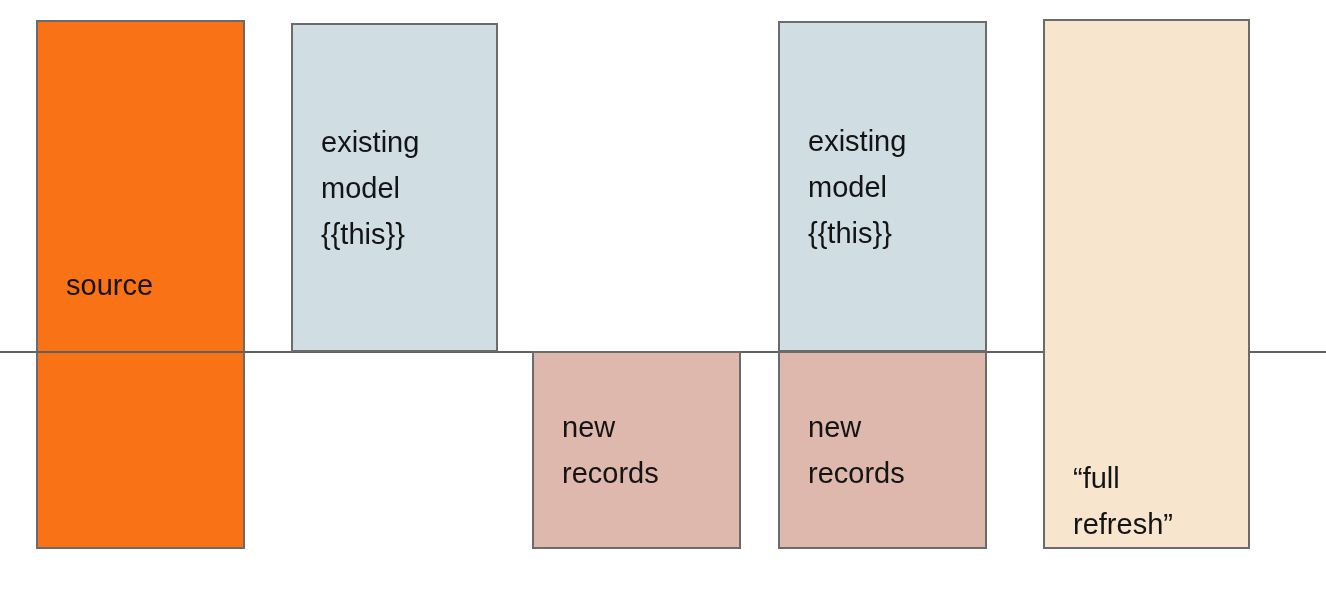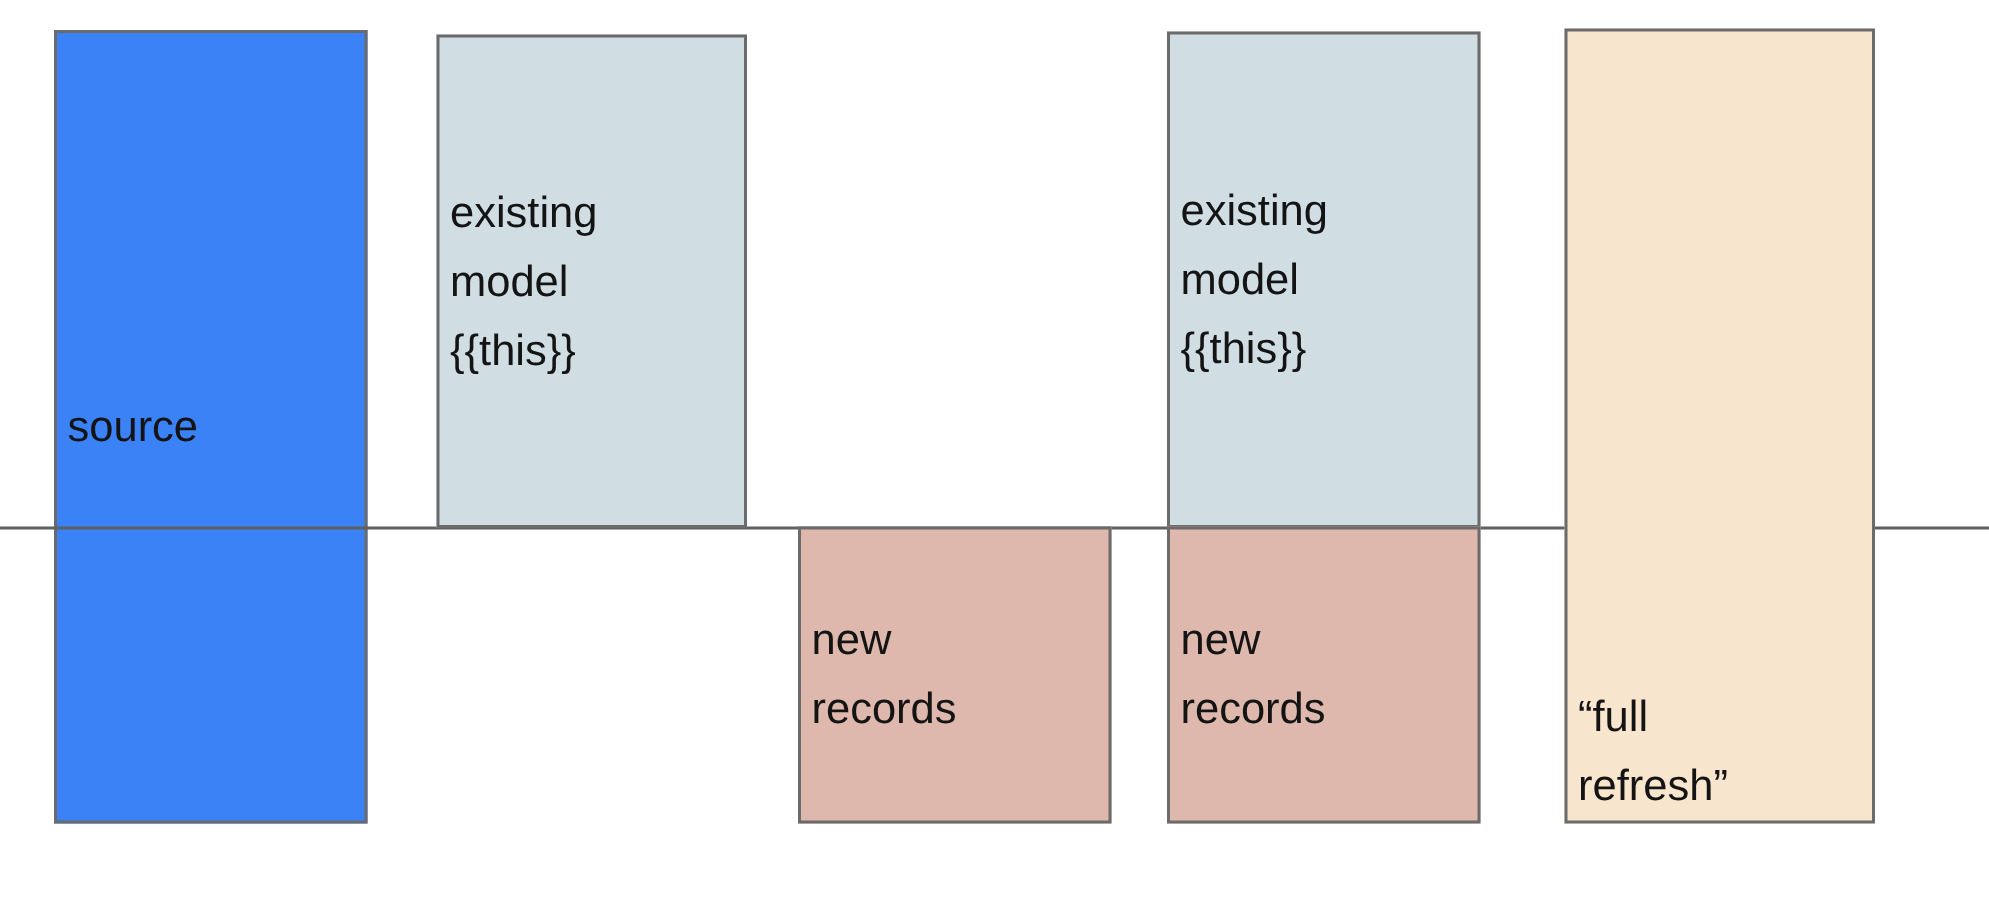--- a/index.html
+++ b/index.html
@@ -30,39 +30,39 @@
     border: 2px solid #6b6b6b;
     display: flex;
     align-items: center;
     z-index: 3;
   }
   .box .label {
     font-size: 29px;
     line-height: 46px;
     color: #141414;
     white-space: pre-line;
-    padding-left: 7px;
+    padding-left: 28px;
     padding-right: 6px;
   }
   
   .box-source        { left: 36px;   top: 20px;  width: 209px; height: 529px; z-index: 1; }
   .box-existing-1    { left: 291px;  top: 23px;  width: 207px; height: 329px; }
   .box-new-1         { left: 532px;  top: 351px; width: 209px; height: 198px; }
   .box-existing-2    { left: 778px;  top: 21px;  width: 209px; height: 331px; }
   .box-new-2         { left: 778px;  top: 351px; width: 209px; height: 198px; }
   .box-full-refresh  { left: 1043px; top: 19px;  width: 207px; height: 530px; z-index: 4; align-items: flex-end; }
 </style>
 </head>
 <body>
 
 <div id="canvas">
 
   <div class="baseline"></div>
 
-  <div class="box box-source" style="background-color: #3b82f6; align-items: center;">
+  <div class="box box-source" style="background-color: #f97316; align-items: center;">
     <span class="label">source</span>
   </div>
 
   <div class="box box-existing-1" style="background-color: rgb(208, 221, 227);">
     <span class="label">existing
 model
 {{this}}</span>
   </div>
 
   <div class="box box-new-1" style="background-color: rgb(222, 184, 173);">

